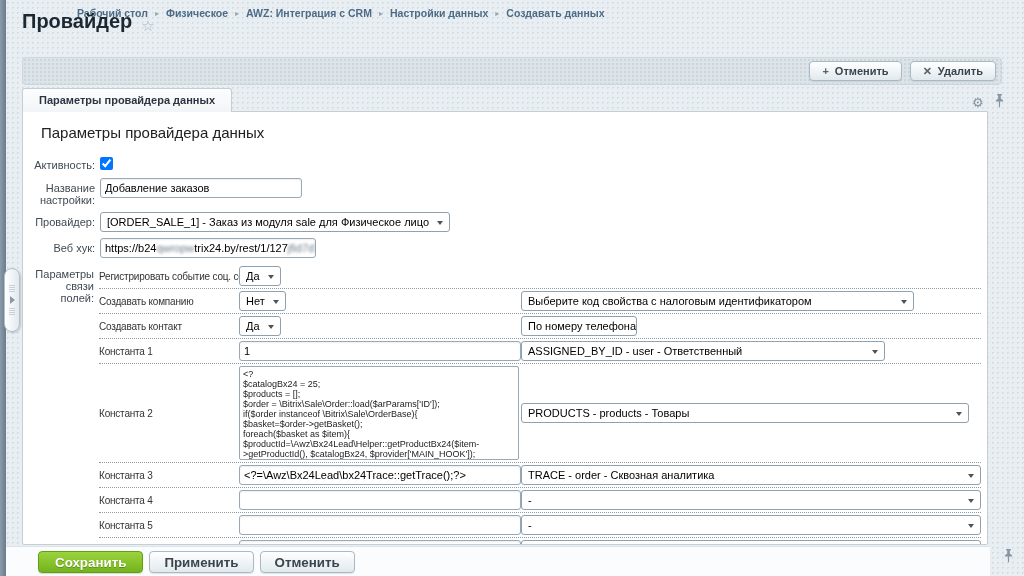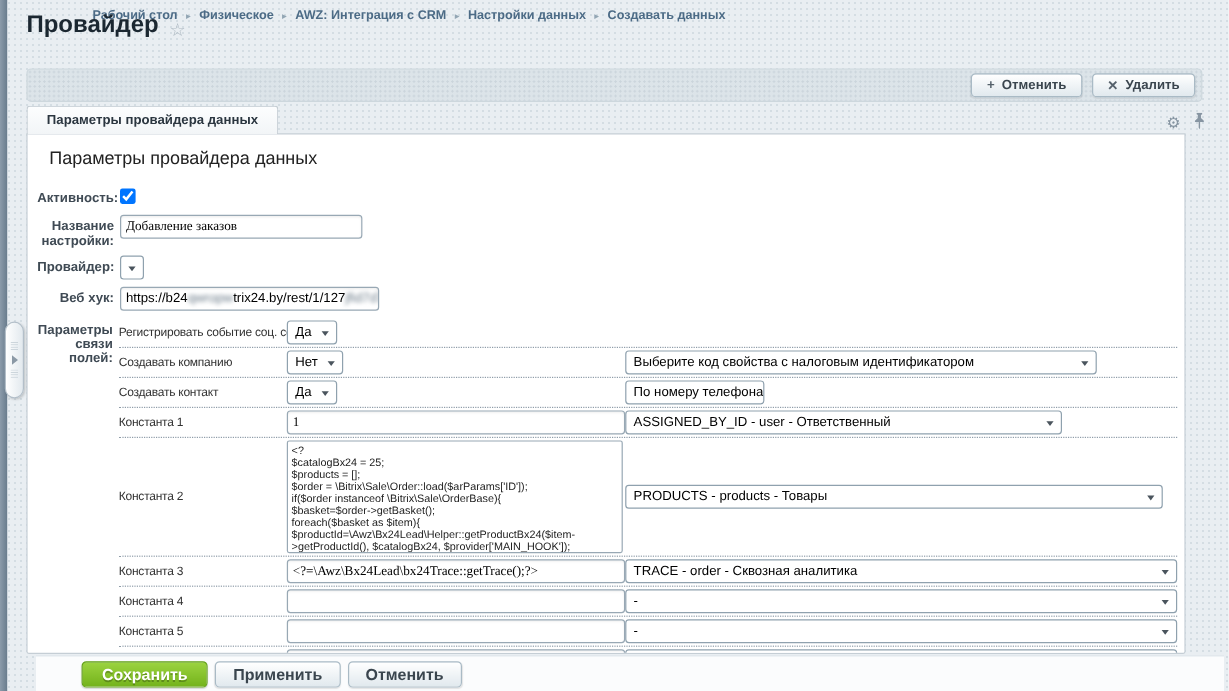--- a/index.html
+++ b/index.html
@@ -49,23 +49,23 @@
              color:#8493a0;}
   .gear{font-size:13px;line-height:13px;cursor:pointer;}
   .pin{cursor:pointer;}
   
   .content{position:absolute;left:22px;top:111px;width:966px;height:434px;box-sizing:border-box;
            background:#fff;border:1px solid #c5ced5;border-radius:0 0 2px 2px;
            padding:8px 6px 0 8px;overflow:hidden;z-index:2;}
   .panel-heading{font-size:15px;color:#222;margin:4px 0 14px 10px;font-weight:normal;}
   
   .frow{display:flex;margin-bottom:6px;}
-  .flabel{width:64px;margin-right:5px;text-align:right;color:#3f4a54;padding-top:4px;line-height:12px;font-weight:bold;}
+  .flabel{width:64px;margin-right:5px;text-align:right;color:#3f4a54;padding-top:4px;line-height:12px;}
   .tinput{height:18px;border:1px solid #98a8b4;border-radius:3px;padding:0 4px;
-          font-family:Liberation Serif, serif;font-size:11px;color:#000;
+          font-family:Liberation Sans, sans-serif;font-size:11px;color:#000;
           box-shadow:inset 0 1px 2px rgba(0,0,0,.07);}
   .fake-input{display:inline-flex;align-items:center;height:18px;border:1px solid #98a8b4;
           border-radius:3px;padding:0 4px;background:#fff;white-space:nowrap;overflow:hidden;
           box-shadow:inset 0 1px 2px rgba(0,0,0,.07);color:#000;}
   .blurred{filter:blur(1.8px);color:#6a7a88;}
   .sel{display:inline-flex;align-items:center;justify-content:space-between;gap:8px;
        height:20px;box-sizing:border-box;border:1px solid #8fa1ae;border-radius:3px;
        background:#fff;padding:0 6px;color:#000;cursor:pointer;white-space:nowrap;overflow:hidden;}
   .chev{width:0;height:0;border:3px solid transparent;border-top:4px solid #4a545d;
         margin-top:4px;flex:none;}
@@ -76,21 +76,21 @@
   .ilabel{width:140px;flex:none;font-size:10px;letter-spacing:-0.2px;color:#333;
           white-space:nowrap;overflow:hidden;}
   .icell1{width:282px;flex:none;display:flex;align-items:flex-start;}
   .icell2{flex:1;display:flex;align-items:center;}
   .code-area{width:272px;height:88px;border:1px solid #98a8b4;border-radius:2px;resize:none;
              font-family:"Liberation Sans",sans-serif;font-size:9px;line-height:10px;color:#222;
              padding:2px 3px;overflow:hidden;}
   
   .footer{position:absolute;left:0;top:546px;width:990px;height:30px;box-sizing:border-box;
           background:#fbfcfd;border-top:1px solid #dde4e9;
-          display:flex;gap:6px;padding:4px 0 0 38px;z-index:1;margin-left:30px;}
+          display:flex;gap:6px;padding:4px 0 0 38px;z-index:1;}
   .btn-save{display:inline-flex;align-items:center;height:22px;padding:0 16px;
             background:linear-gradient(#9bd33f,#74b31c);border:1px solid #61a014;border-radius:4px;
             color:#fff;font-weight:bold;cursor:pointer;text-shadow:0 1px 0 rgba(0,0,0,.25);
             box-shadow:0 1px 1px rgba(0,0,0,.15);}
   .btn-std{display:inline-flex;align-items:center;height:22px;padding:0 14px;
            background:linear-gradient(#ffffff,#e1e9ee);border:1px solid #a9bac5;border-radius:4px;
            color:#3a454e;font-weight:bold;cursor:pointer;box-shadow:0 1px 1px rgba(0,0,0,.1);}
   .bottom-pin{position:absolute;right:10px;top:549px;color:#8795a2;cursor:pointer;}
   input[type=checkbox]{margin:2px 0 0 0;}
 </style>
@@ -153,20 +153,21 @@
     </div>
 
     <div class="frow">
       <div class="flabel">Название настройки:</div>
       <div><input class="tinput" style="width: 192px;" type="text" value="Добавление заказов"></div>
     </div>
 
     <div class="frow">
       <div class="flabel">Провайдер:</div>
       <div class="sel">
+        <span>[ORDER_SALE_1] - Заказ из модуля sale для Физическое лицо</span>
         <span class="chev"></span>
       </div>
     </div>
 
     <div class="frow">
       <div class="flabel">Веб хук:</div>
       <div class="fake-input" style="width:206px">
         <span>https://b24</span>
           <span class="blurred">qwropw</span>
           <span>trix24.by/rest/1/127</span>

